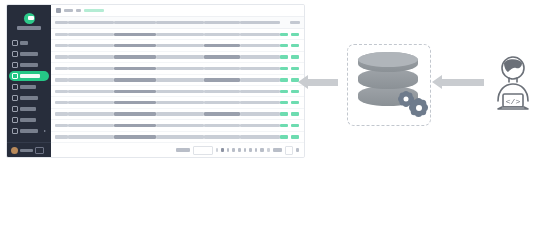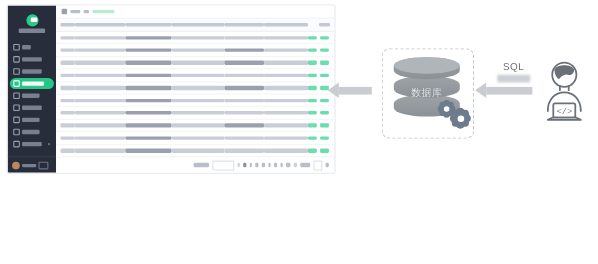--- a/index.html
+++ b/index.html
@@ -359,40 +359,35 @@
 
   <div class="diagram">
 
     <div class="dashbox"></div>
 
     <div class="db">
       <div class="band b3"></div>
       <div class="band b2"></div>
       <div class="band b1"></div>
       <div class="top"></div>
-      <div class="lbl">数据库</div>
     </div>
 
     <div class="gear g1"></div>
     <div class="gear g2"></div>
 
     <div class="arrow a1">
       <span class="head"></span>
       <span class="shaft"></span>
     </div>
 
     <div class="arrow a2">
       <span class="head"></span>
       <span class="shaft"></span>
     </div>
 
-    <div class="sqlmark">
-      <div class="t">SQL</div>
-      <div class="blur"></div>
-    </div>
 
     <div class="person">
       <svg width="50" height="62" viewBox="0 0 50 62" fill="none" stroke="#6b7078" stroke-width="1.6" stroke-linecap="round" stroke-linejoin="round">
         <circle cx="25" cy="14" r="11"></circle>
         <path d="M16 9 C19 4 31 4 34 9 C34 13 31 15 28 14 C25 13 22 16 20 18 C18 17 16 13 16 9 Z" fill="#6b7078" stroke="none"></path>
         <path d="M21 24 L21 28 M29 24 L29 28"></path>
         <path d="M10 47 C10 36 17 30 25 30 C33 30 40 36 40 47"></path>
         <rect x="15" y="40" width="20" height="13" rx="1.5" fill="#ffffff"></rect>
         <path d="M10 55 L40 55 L36 53 L14 53 Z" fill="#ffffff"></path>
         <text x="25" y="49.5" font-family="'Liberation Mono','DejaVu Sans Mono',monospace" font-size="8" fill="#6b7078" stroke="none" text-anchor="middle">&lt;/&gt;</text>

